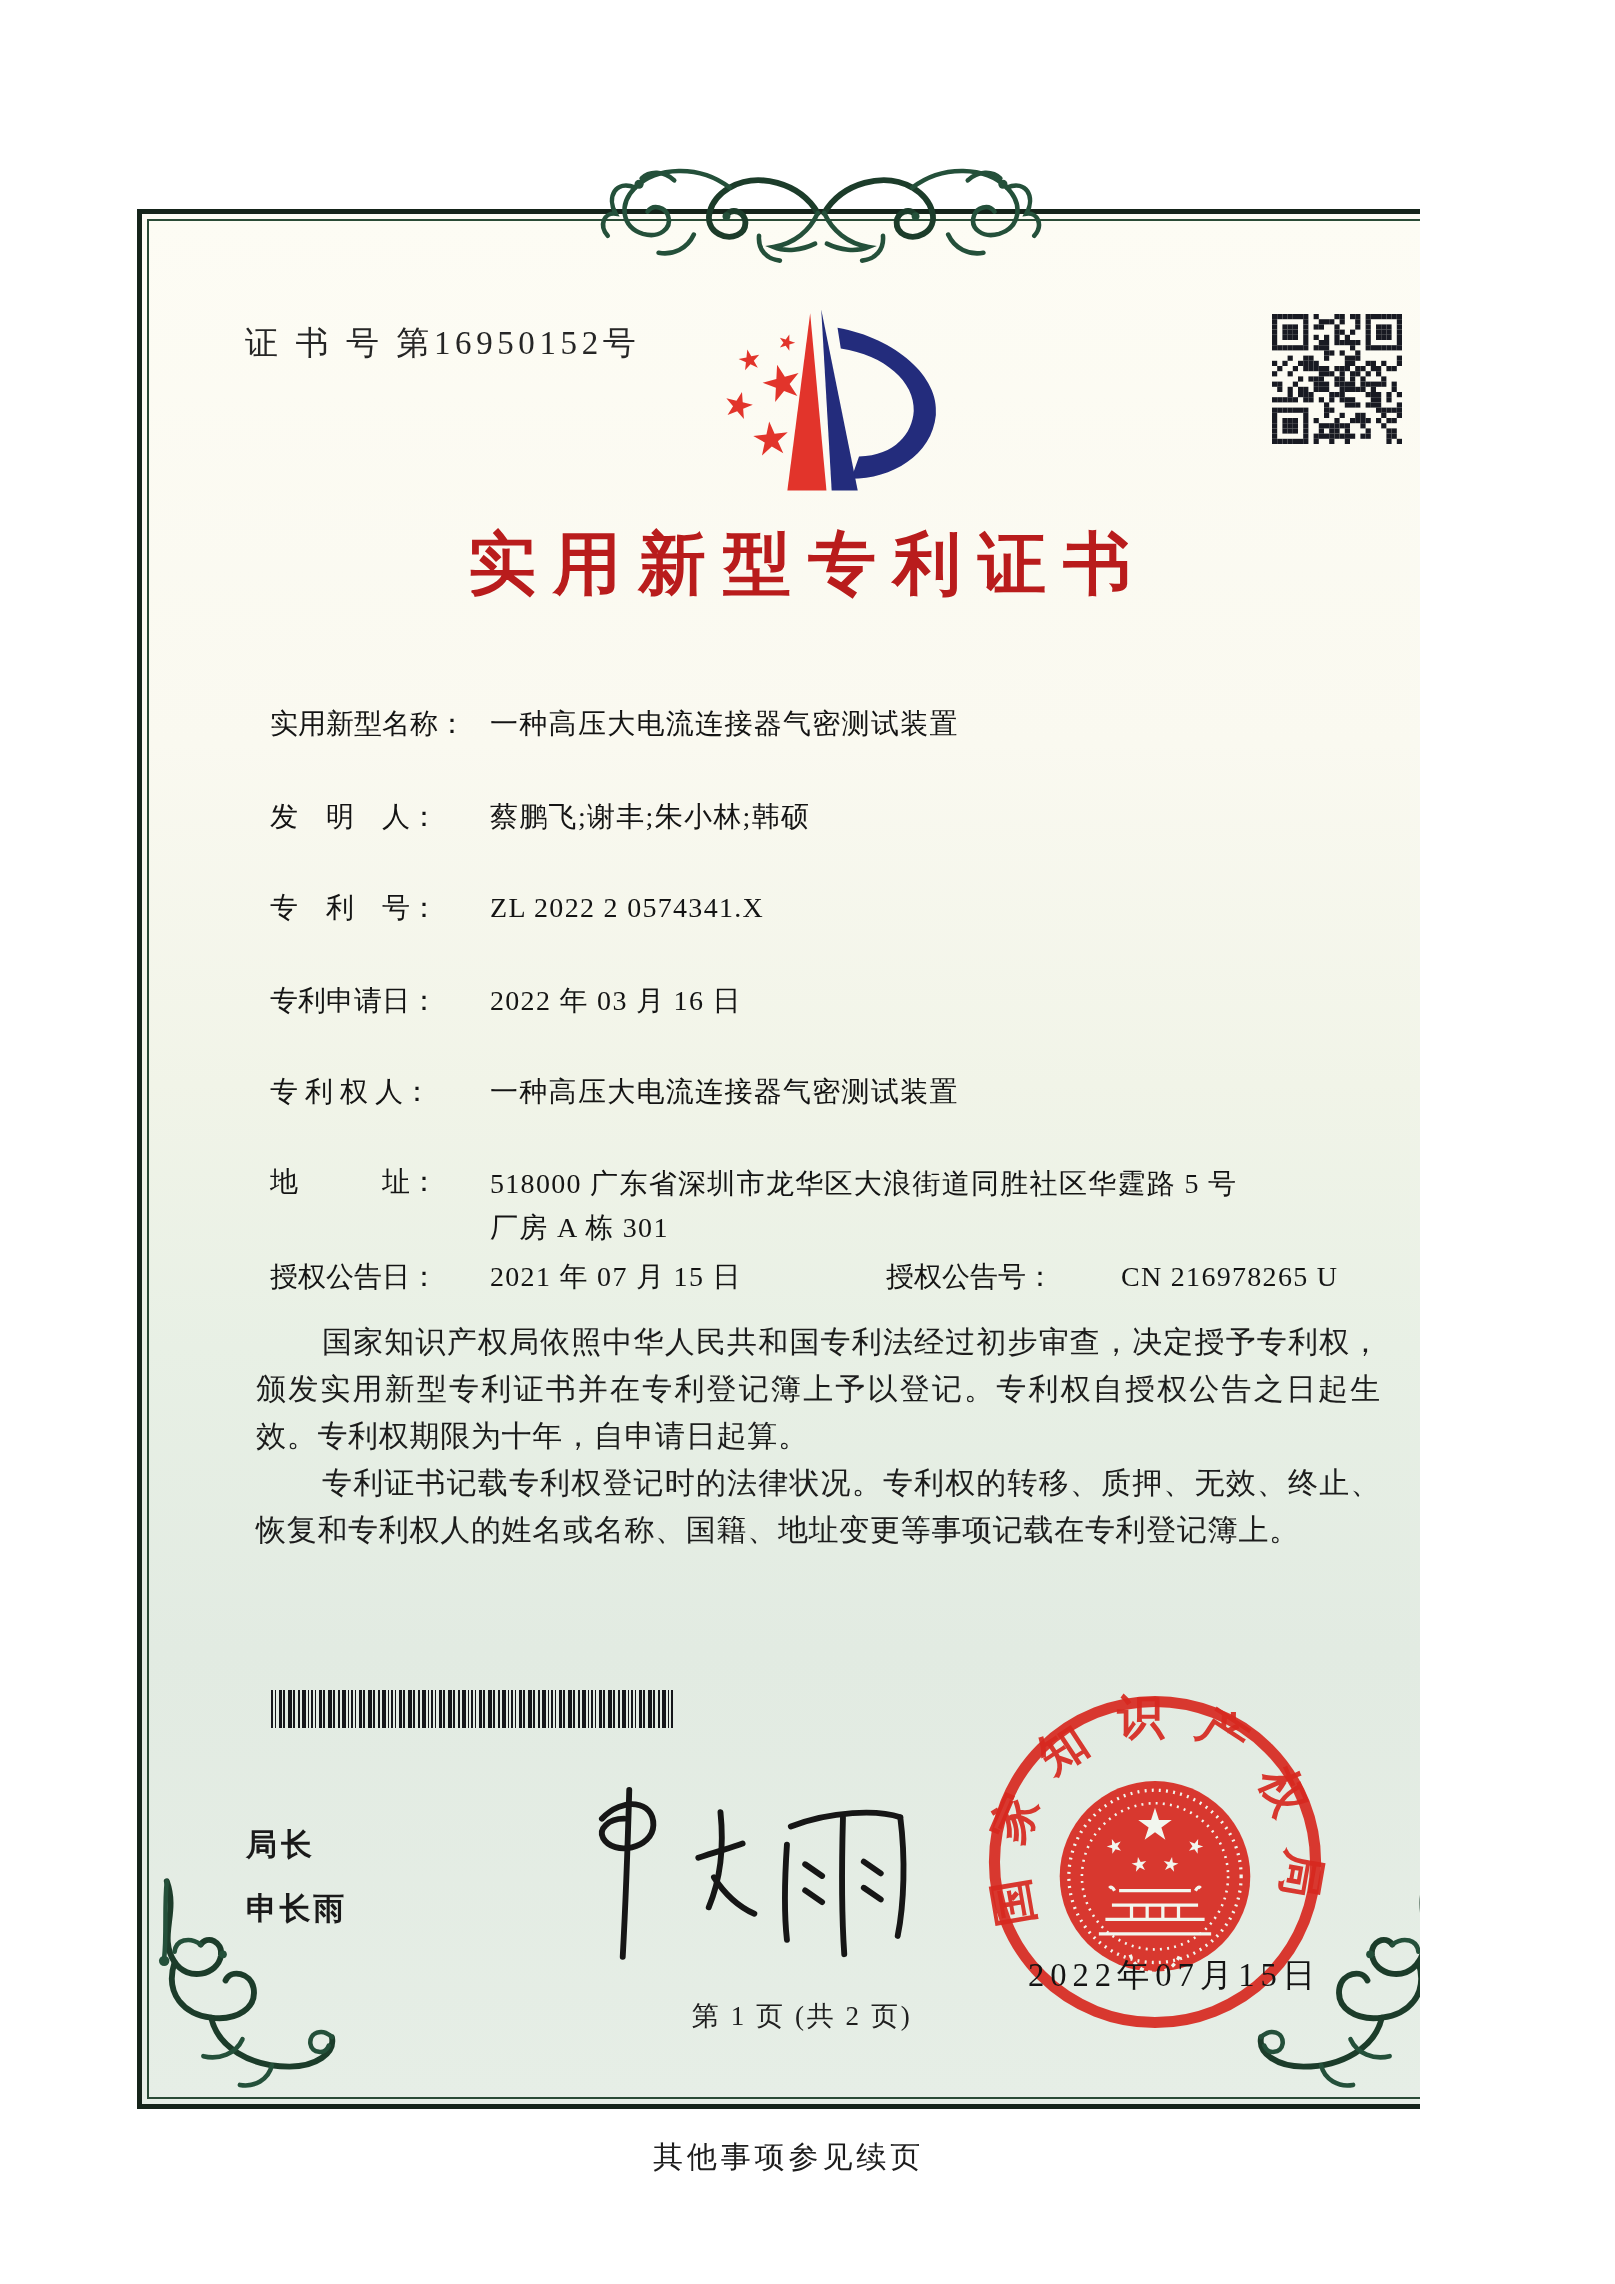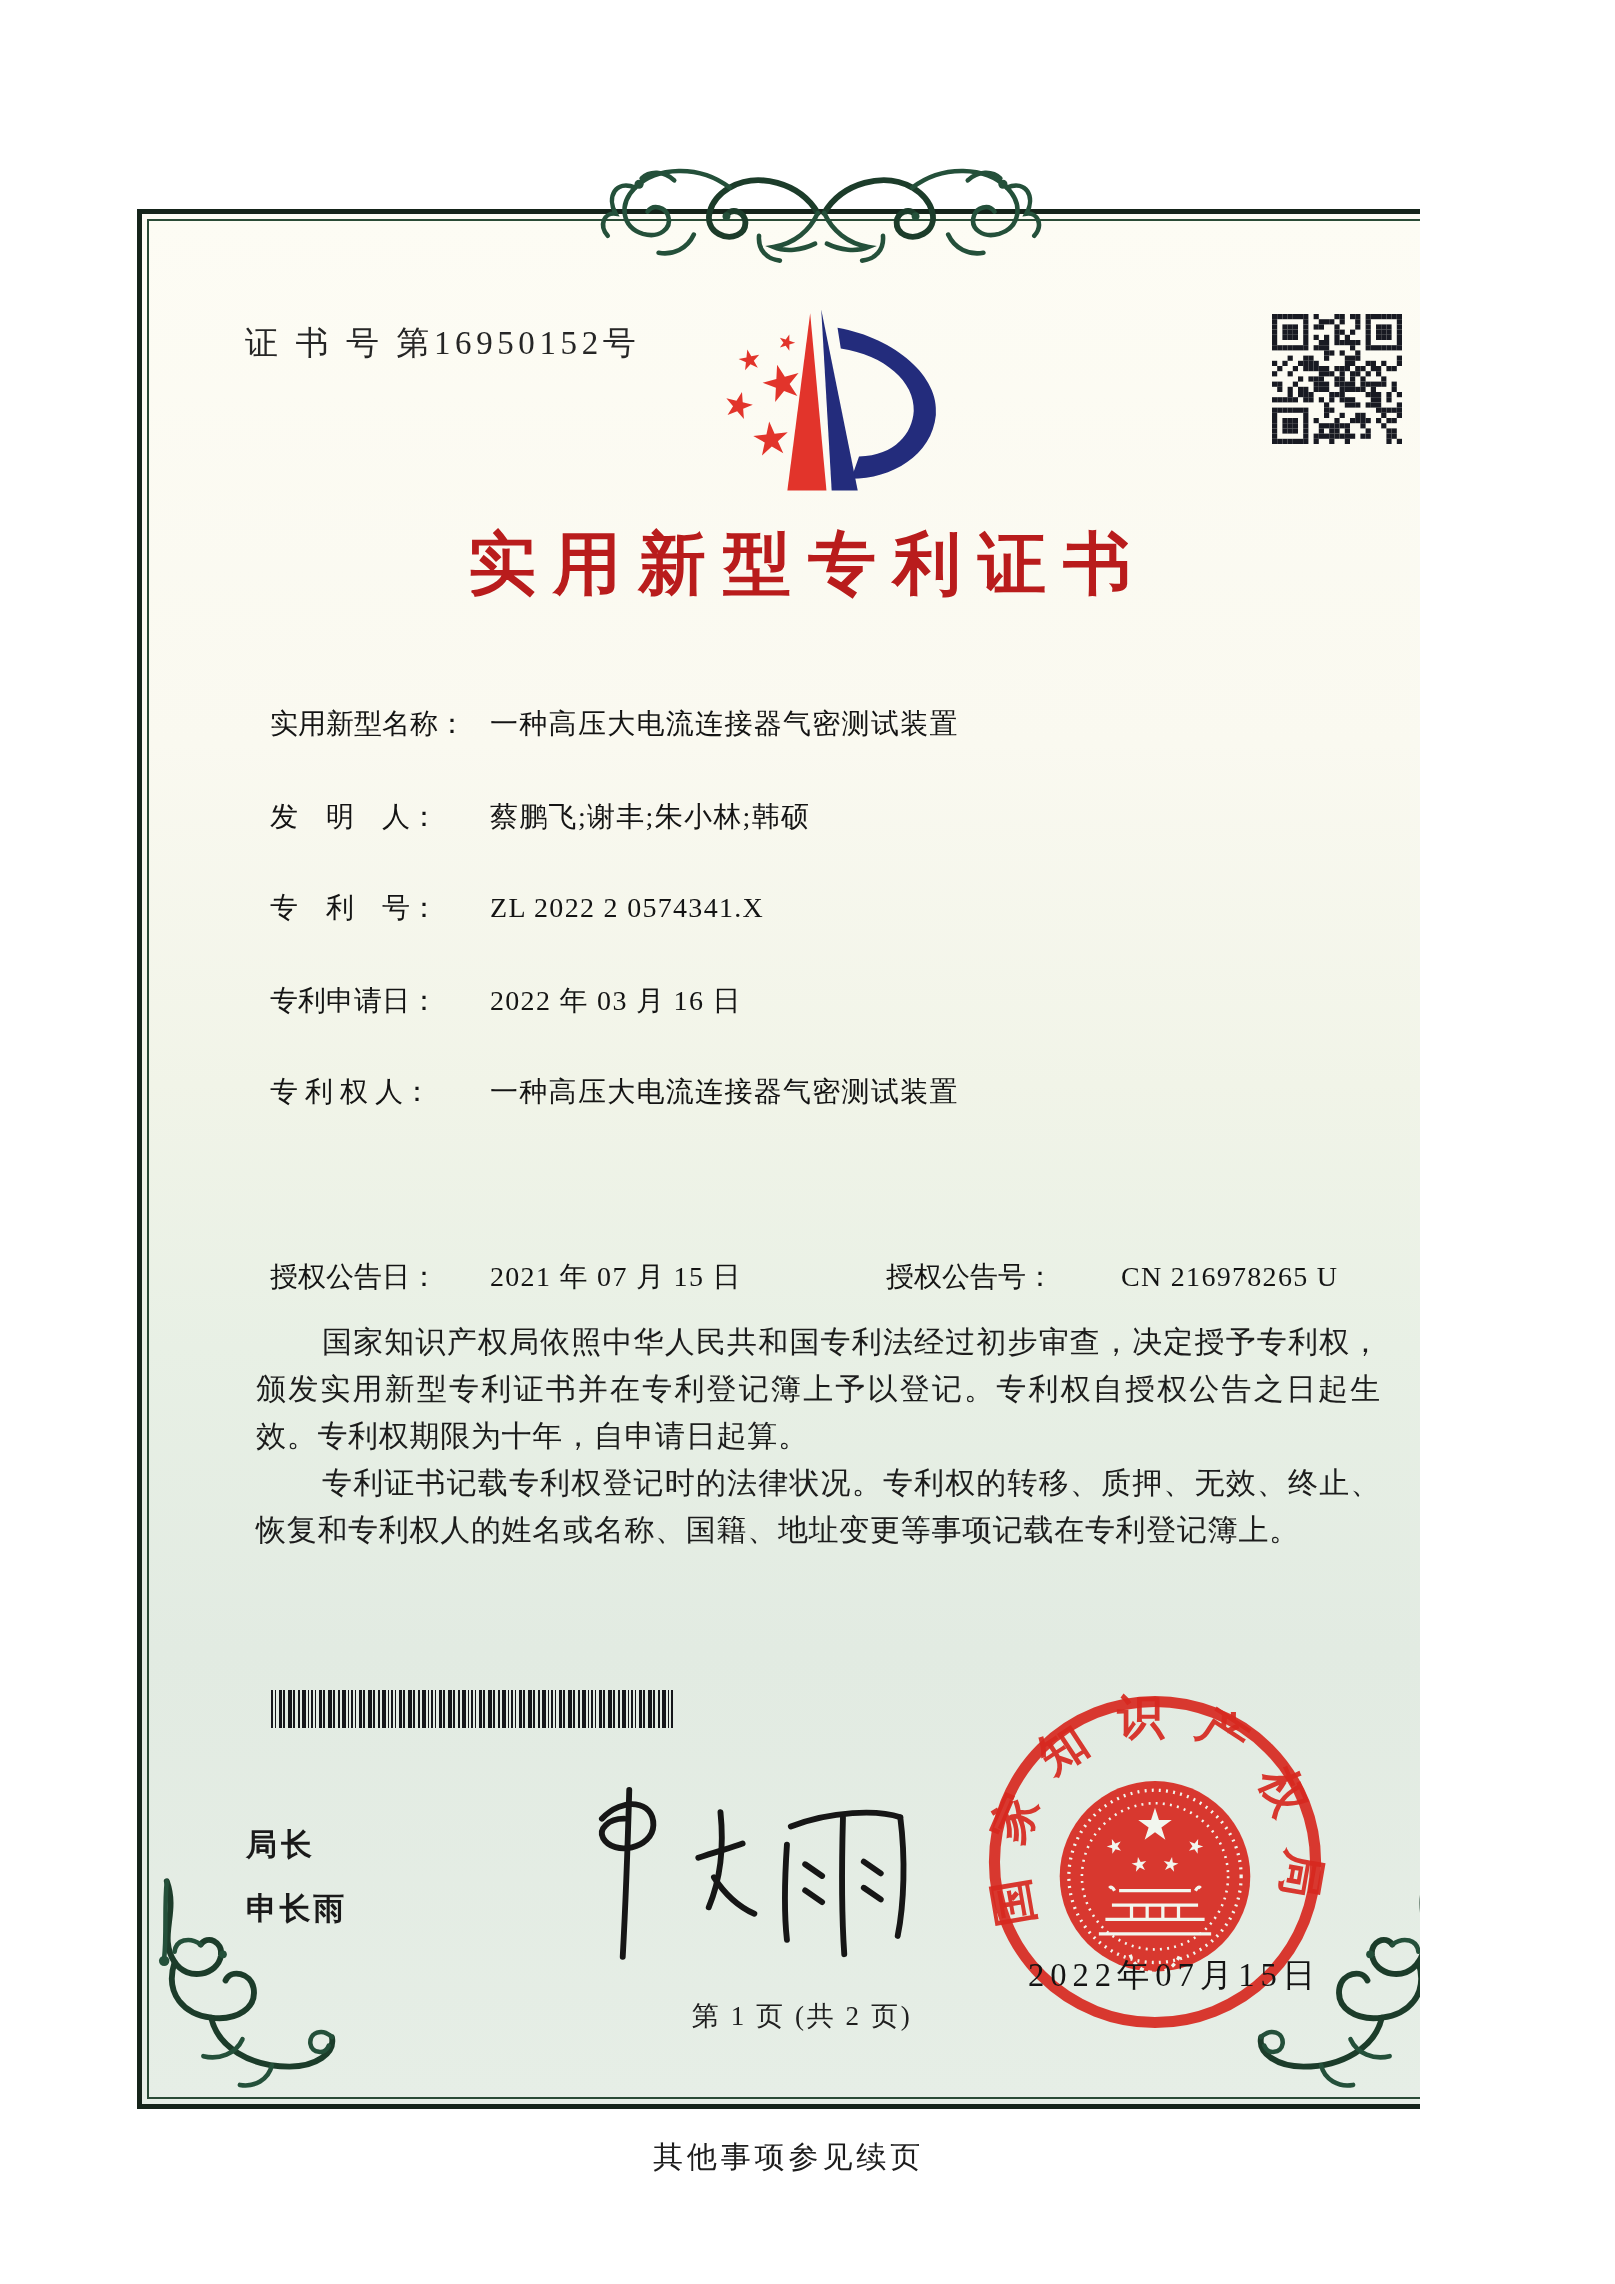--- a/index.html
+++ b/index.html
@@ -449,20 +449,23 @@
   </div>
   <div class="row" style="top:888px">
     <span class="flabel">专　利　号：</span><span class="fvalue">ZL 2022 2 0574341.X</span>
   </div>
   <div class="row" style="top:981px">
     <span class="flabel">专利申请日：</span><span class="fvalue">2022 年 03 月 16 日</span>
   </div>
   <div class="row" style="top:1072px">
     <span class="flabel">专 利 权 人：</span><span class="fvalue">一种高压大电流连接器气密测试装置</span>
   </div>
+  <div class="row" style="top:1162px">
+    <span class="flabel">地　　　址：</span><span class="fvalue addrval"><span>518000 广东省深圳市龙华区大浪街道同胜社区华霆路 5 号</span><br><span>厂房 A 栋 301</span></span>
+  </div>
   <div class="row" style="top:1257px">
     <span class="flabel">授权公告日：</span><span class="fvalue">2021 年 07 月 15 日</span>
     <span class="flabel col2l">授权公告号：</span><span class="fvalue col2v">CN 216978265 U</span>
   </div>
 
   <div class="paras">
     <p>国家知识产权局依照中华人民共和国专利法经过初步审查，决定授予专利权，颁发实用新型专利证书并在专利登记簿上予以登记。专利权自授权公告之日起生效。专利权期限为十年，自申请日起算。</p>
     <p>专利证书记载专利权登记时的法律状况。专利权的转移、质押、无效、终止、恢复和专利权人的姓名或名称、国籍、地址变更等事项记载在专利登记簿上。</p>
   </div>
 

